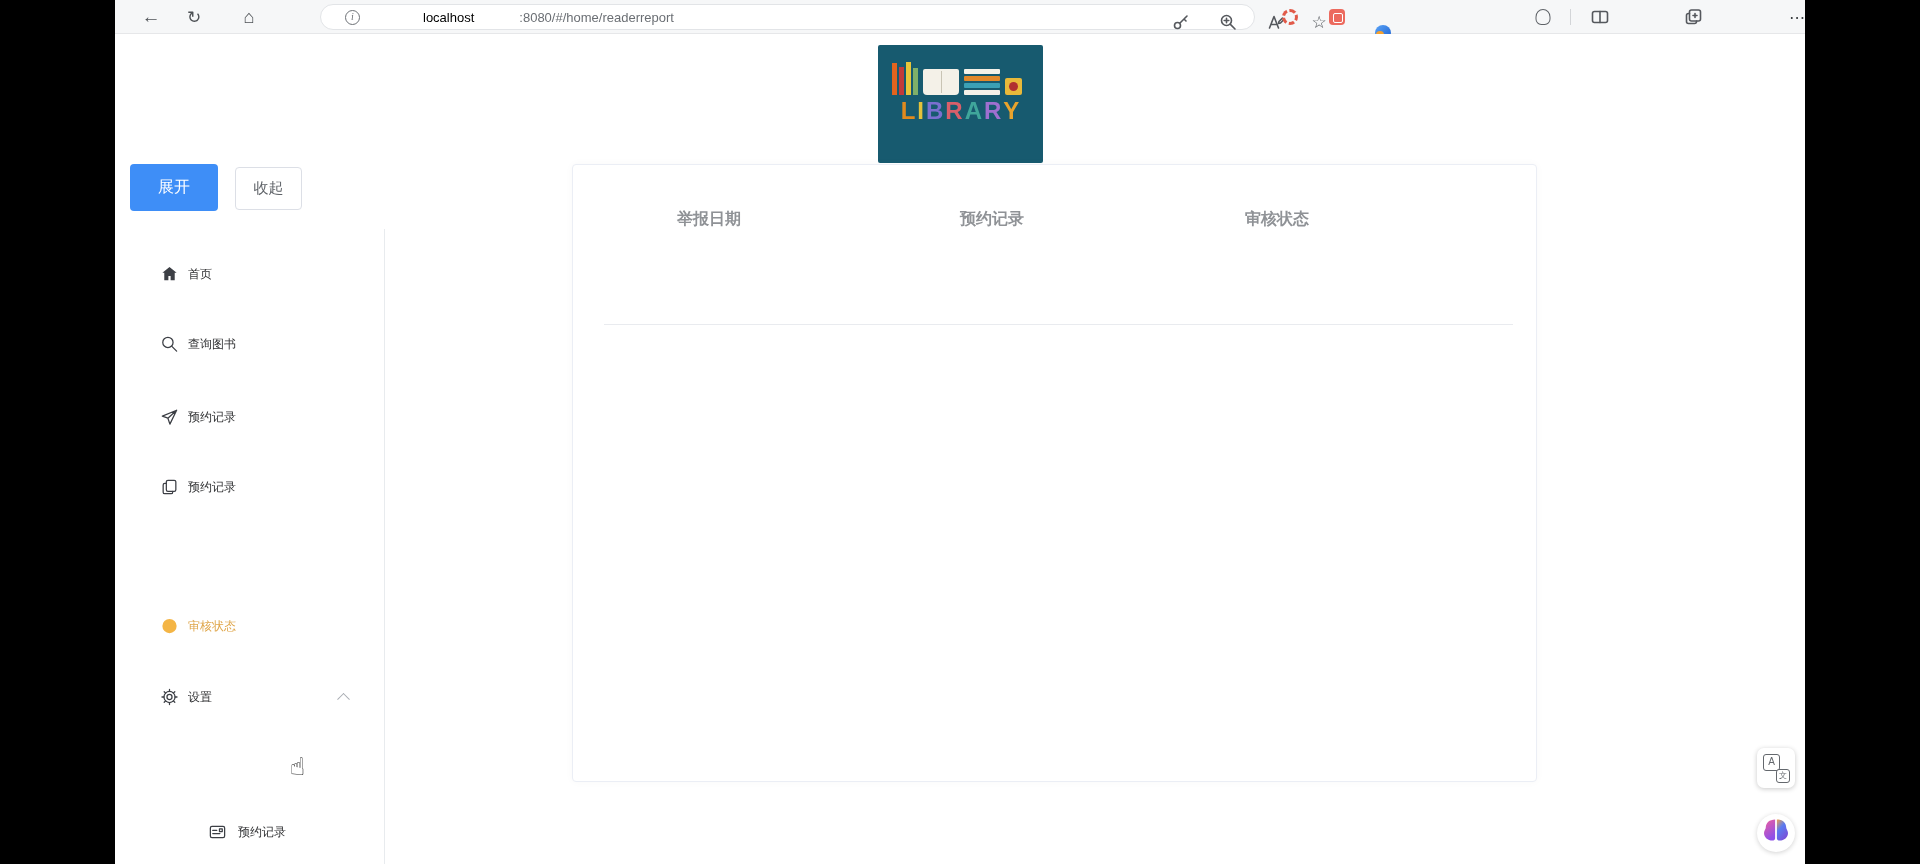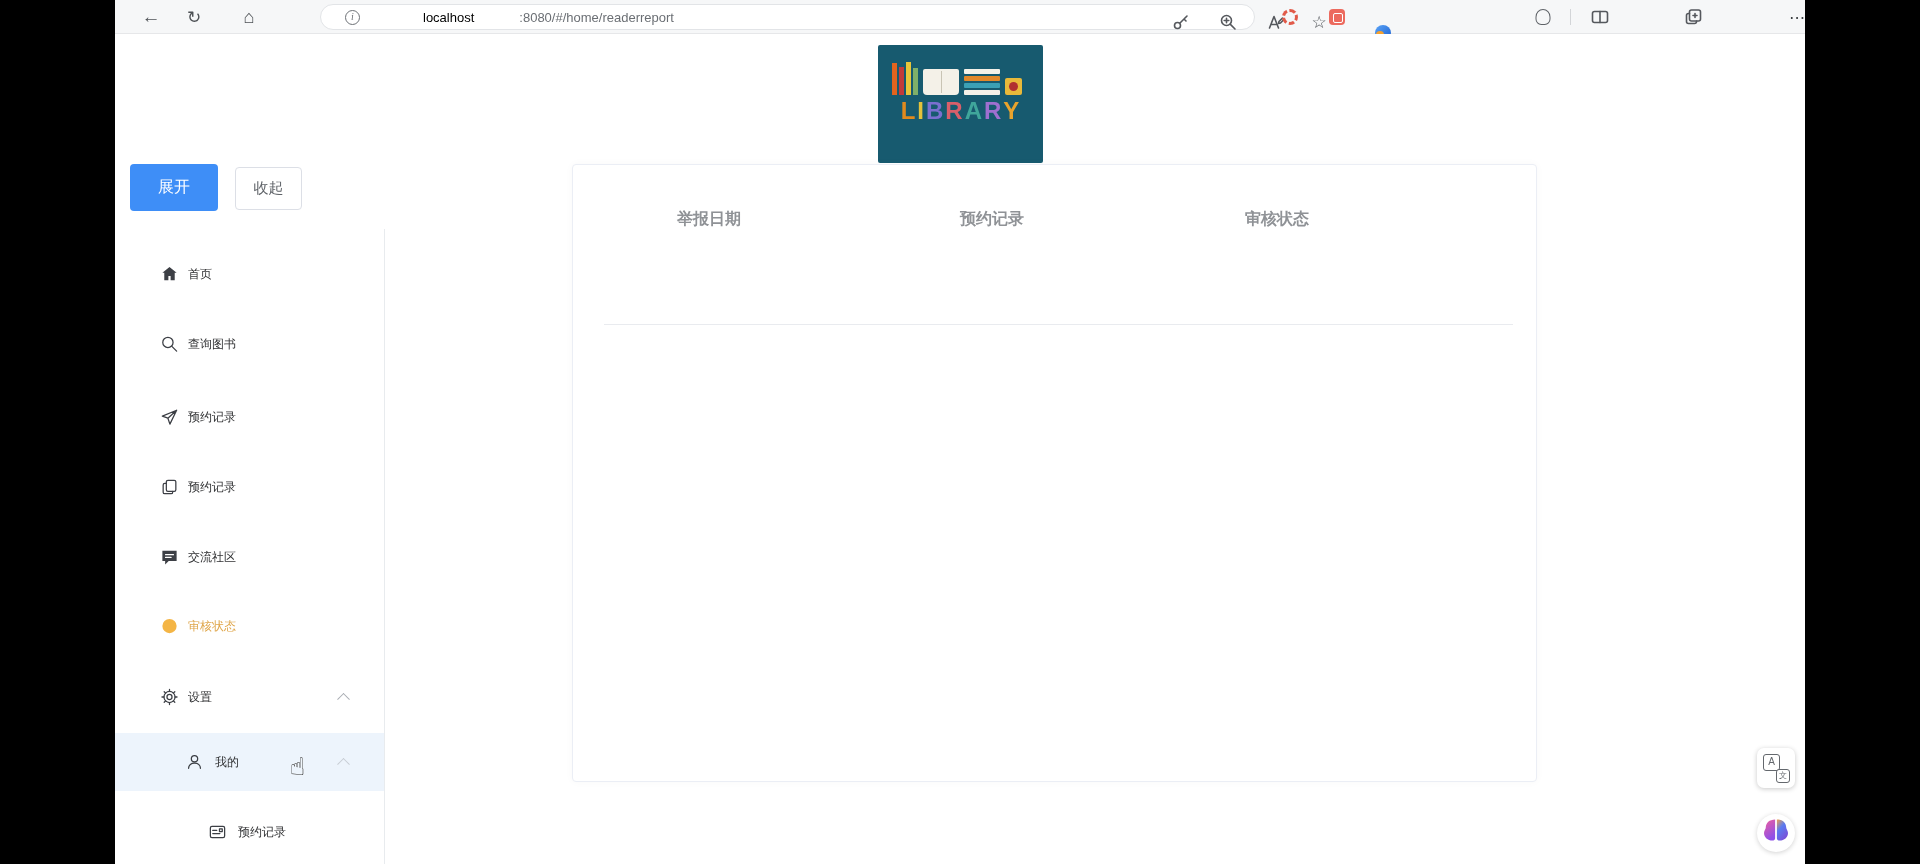--- a/index.html
+++ b/index.html
@@ -251,29 +251,20 @@
         <div class="mi" style="top:230px">
           <span class="ic">
             <svg width="19" height="19" viewBox="0 0 24 24">
                 <rect x="8" y="3.5" width="12" height="14" rx="2"></rect>
                 <path d="M8 7.5 H6 a2 2 0 0 0 -2 2 V18.5 a2 2 0 0 0 2 2 h8 a2 2 0 0 0 2 -2 v-1"></path>
               </svg>
           </span>
           <span class="lb">预约记录</span>
         </div>
 
-        <div class="mi" style="top:300px">
-          <span class="ic">
-            <svg width="19" height="19" viewBox="0 0 24 24">
-                <path class="filled" d="M3 4 h18 v13 h-10 l-4.5 4.5 V17 H3 Z"></path>
-                <path d="M7 9 h10 M7 12.5 h7" style="stroke:#fff;stroke-width:1.6"></path>
-              </svg>
-          </span>
-          <span class="lb">交流社区</span>
-        </div>
 
         <div class="mi mi-active" style="top:369px">
           <span class="ic">
             <svg width="19" height="19" viewBox="0 0 24 24">
                 <circle class="ydot" cx="12" cy="12" r="9"></circle>
               </svg>
           </span>
           <span class="lb">审核状态</span>
         </div>
 
@@ -282,30 +273,20 @@
             <svg width="19" height="19" viewBox="0 0 24 24">
               <circle cx="12" cy="12" r="3.2"></circle>
                 <circle cx="12" cy="12" r="7"></circle>
               <path d="M12 2.5 v2.5 M12 19 v2.5 M2.5 12 h2.5 M19 12 h2.5 M5.3 5.3 l1.8 1.8 M16.9 16.9 l1.8 1.8 M18.7 5.3 l-1.8 1.8 M7.1 16.9 l-1.8 1.8"></path>
             </svg>
           </span>
           <span class="lb">设置</span>
           <span class="chev chev-up"></span>
         </div>
 
-        <div class="mi mi-sub" style="top:504px">
-          <span class="ic">
-            <svg width="19" height="19" viewBox="0 0 24 24">
-                <circle cx="12" cy="8" r="4"></circle>
-                <path d="M4.5 20 c0 -4.2 3.4 -6.5 7.5 -6.5 s7.5 2.3 7.5 6.5"></path>
-              </svg>
-          </span>
-          <span class="lb">我的</span>
-          <span class="chev chev-up" style="opacity:.55"></span>
-        </div>
 
         <div class="mi mi-subsub" style="top:575px">
           <span class="ic">
             <svg width="19" height="19" viewBox="0 0 24 24">
                 <rect x="3" y="5" width="18" height="14" rx="2"></rect>
                 <rect x="14.5" y="8" width="3.5" height="3.5"></rect>
                 <path d="M6 10 h5 M6 14 h9"></path>
               </svg>
           </span>
           <span class="lb">预约记录</span>

